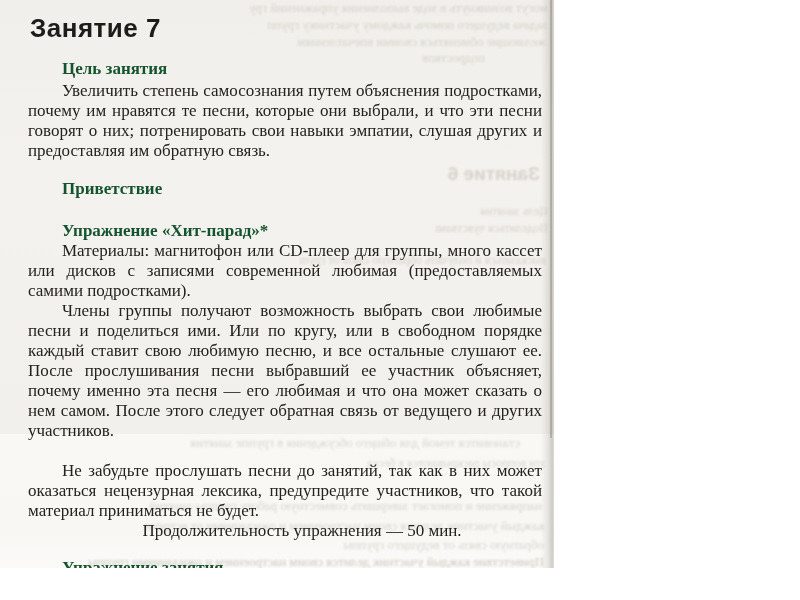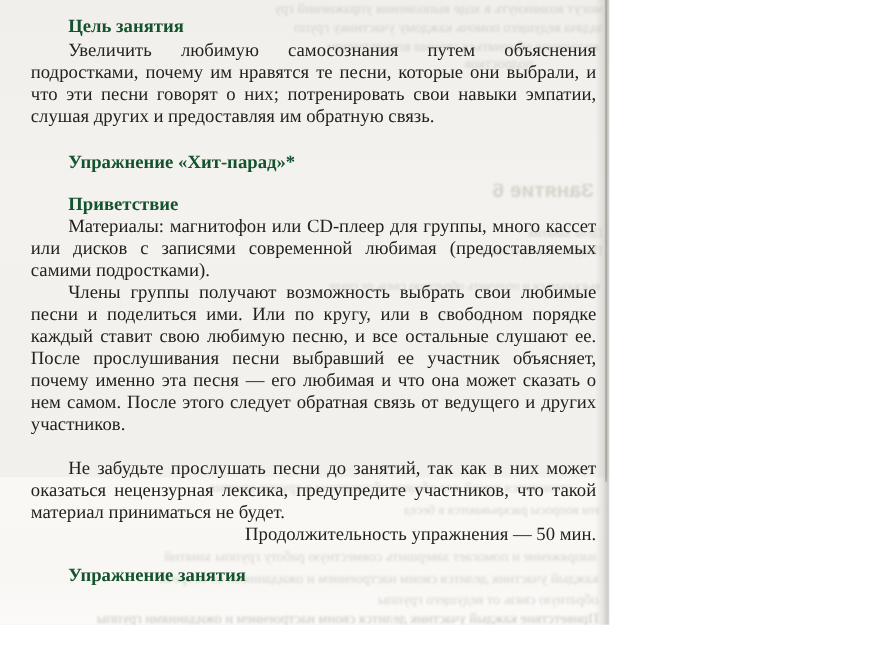--- a/index.html
+++ b/index.html
@@ -67,21 +67,21 @@
     font-weight:700;font-size:17px;line-height:21px;margin:0 0 2px 34px;color:#14532d;
   }
   .h-greeting{margin-top:17px;margin-bottom:0;}
   .h-exercise{margin-top:21px;margin-bottom:0;}
   .h-closing{margin-top:16px;margin-bottom:0;}
   .para{
     font-size:17px;line-height:20px;text-align:justify;text-indent:34px;
     margin:0;color:#24221e;
   }
   .para-warning{margin-top:20px;}
-  .para-duration{text-align:right;}
+  .para-duration{text-align:center;}
 </style>
 </head>
 <body>
 
 <div class="scan">
   <div class="band-upper"></div>
   <div class="band-lower"></div>
 
   <div class="ghost g0">могут возникнуть в ходе выполнения упражнений группы</div>
   <div class="ghost g1">задача ведущего помочь каждому участнику группы</div>
@@ -92,27 +92,28 @@
   <div class="ghost g6">Поделиться чувствами</div>
   <div class="ghost g7">высказаться и получить обратную связь от группы</div>
   <div class="ghost g8">становится темой для общего обсуждения в группе занятия</div>
   <div class="ghost g9">эти вопросы раскрываются в беседе</div>
   <div class="ghost g10">напряжение и помогает завершить совместную работу группы занятий</div>
   <div class="ghost g11">каждый участник делится своим настроением и ожиданиями от встречи</div>
   <div class="ghost g12">обратную связь от ведущего группы</div>
   <div class="ghost ghost-dark g13">Приветствие каждый участник делится своим настроением и ожиданиями группы</div>
 
   <div class="content">
+    <h1 class="doc-title">Занятие 7</h1>
 
     <h2 class="h-sec">Цель занятия</h2>
-    <p class="para">Увеличить любимую самосознания путем объяснения подростками, почему им нравятся те песни, которые они выбрали, и что эти песни говорят о них; потренировать свои навыки эмпатии, слушая других и предоставляя им обратную связь.</p>
+    <p class="para">Увеличить степень самосознания путем объяснения подростками, почему им нравятся те песни, которые они выбрали, и что эти песни говорят о них; потренировать свои навыки эмпатии, слушая других и предоставляя им обратную связь.</p>
+
+    <h2 class="h-sec h-greeting">Приветствие</h2>
 
     <h2 class="h-sec h-exercise">Упражнение «Хит-парад»*</h2>
-
-    <h2 class="h-sec h-greeting">Приветствие</h2>
     <p class="para">Материалы: магнитофон или CD-плеер для группы, много кассет или дисков с записями современной любимая (предоставляемых самими подростками).</p>
     <p class="para">Члены группы получают возможность выбрать свои любимые песни и поделиться ими. Или по кругу, или в свободном порядке каждый ставит свою любимую песню, и все остальные слушают ее. После прослушивания песни выбравший ее участник объясняет, почему именно эта песня — его любимая и что она может сказать о нем самом. После этого следует обратная связь от ведущего и других участников.</p>
 
     <p class="para para-warning">Не забудьте прослушать песни до занятий, так как в них может оказаться нецензурная лексика, предупредите участников, что такой материал приниматься не будет.</p>
     <p class="para para-duration">Продолжительность упражнения — 50 мин.</p>
 
     <h2 class="h-sec h-closing">Упражнение занятия</h2>
   </div>
 
   <div class="edge-right"></div>

